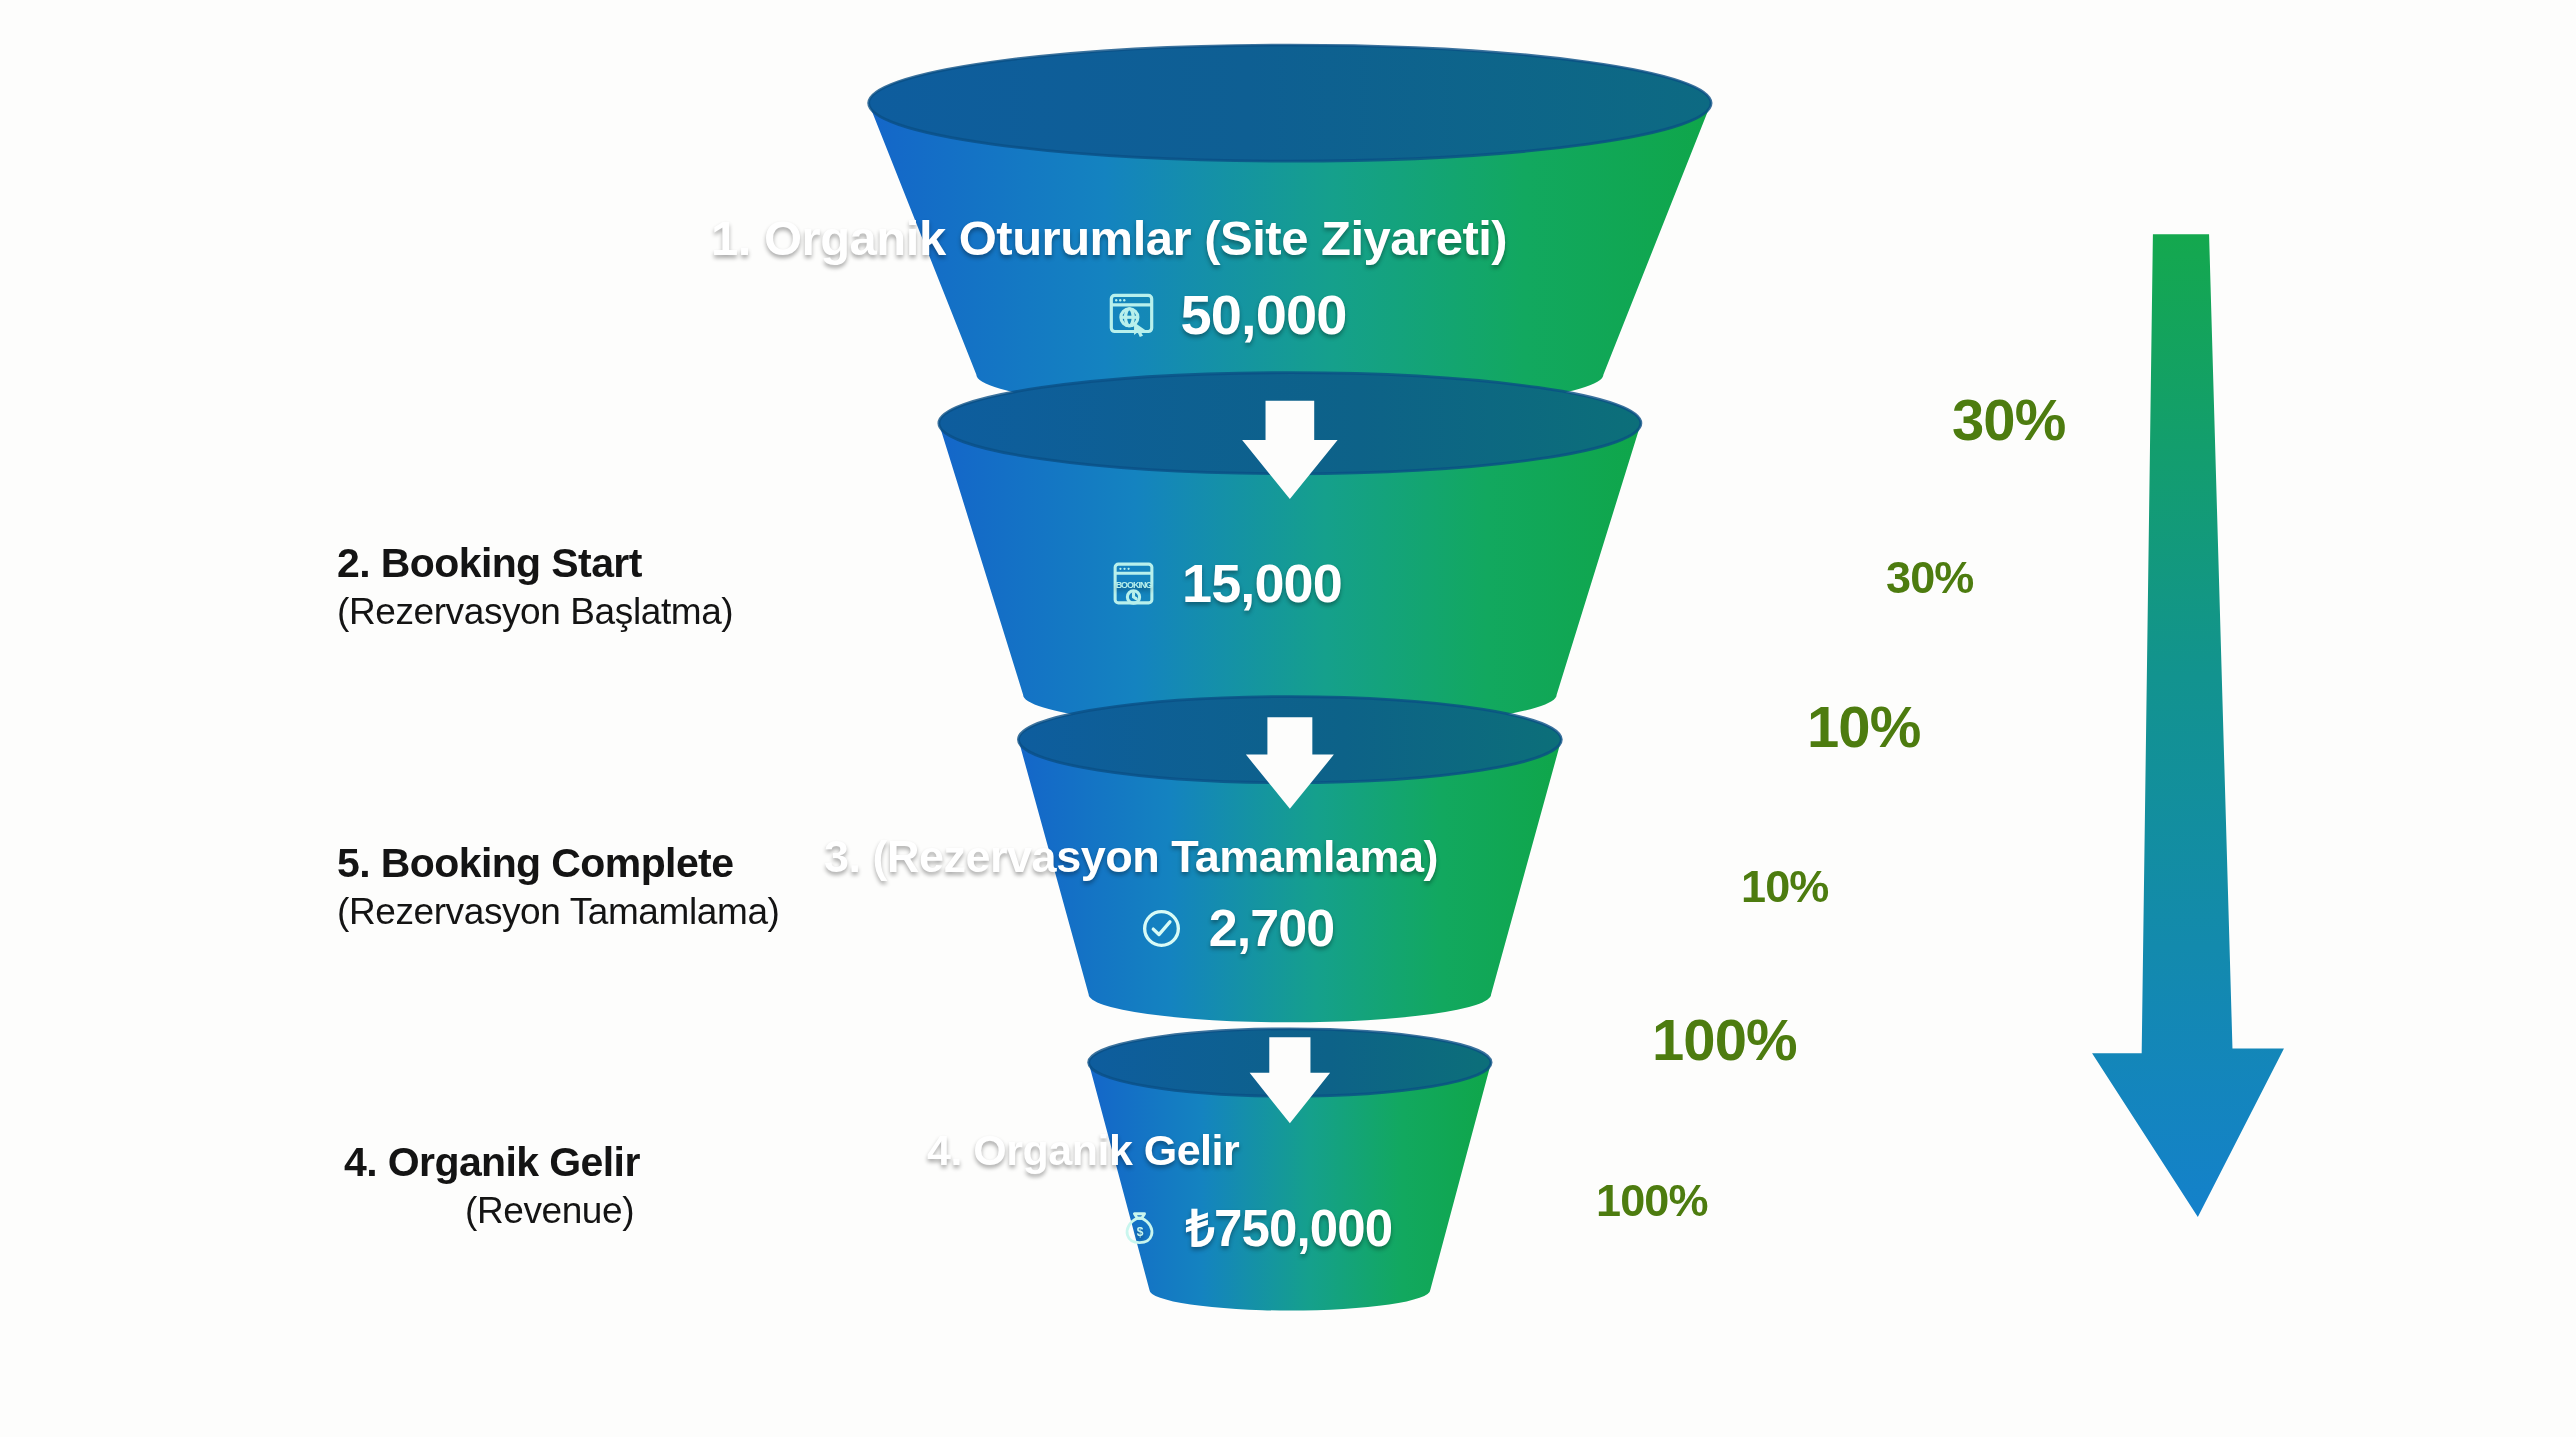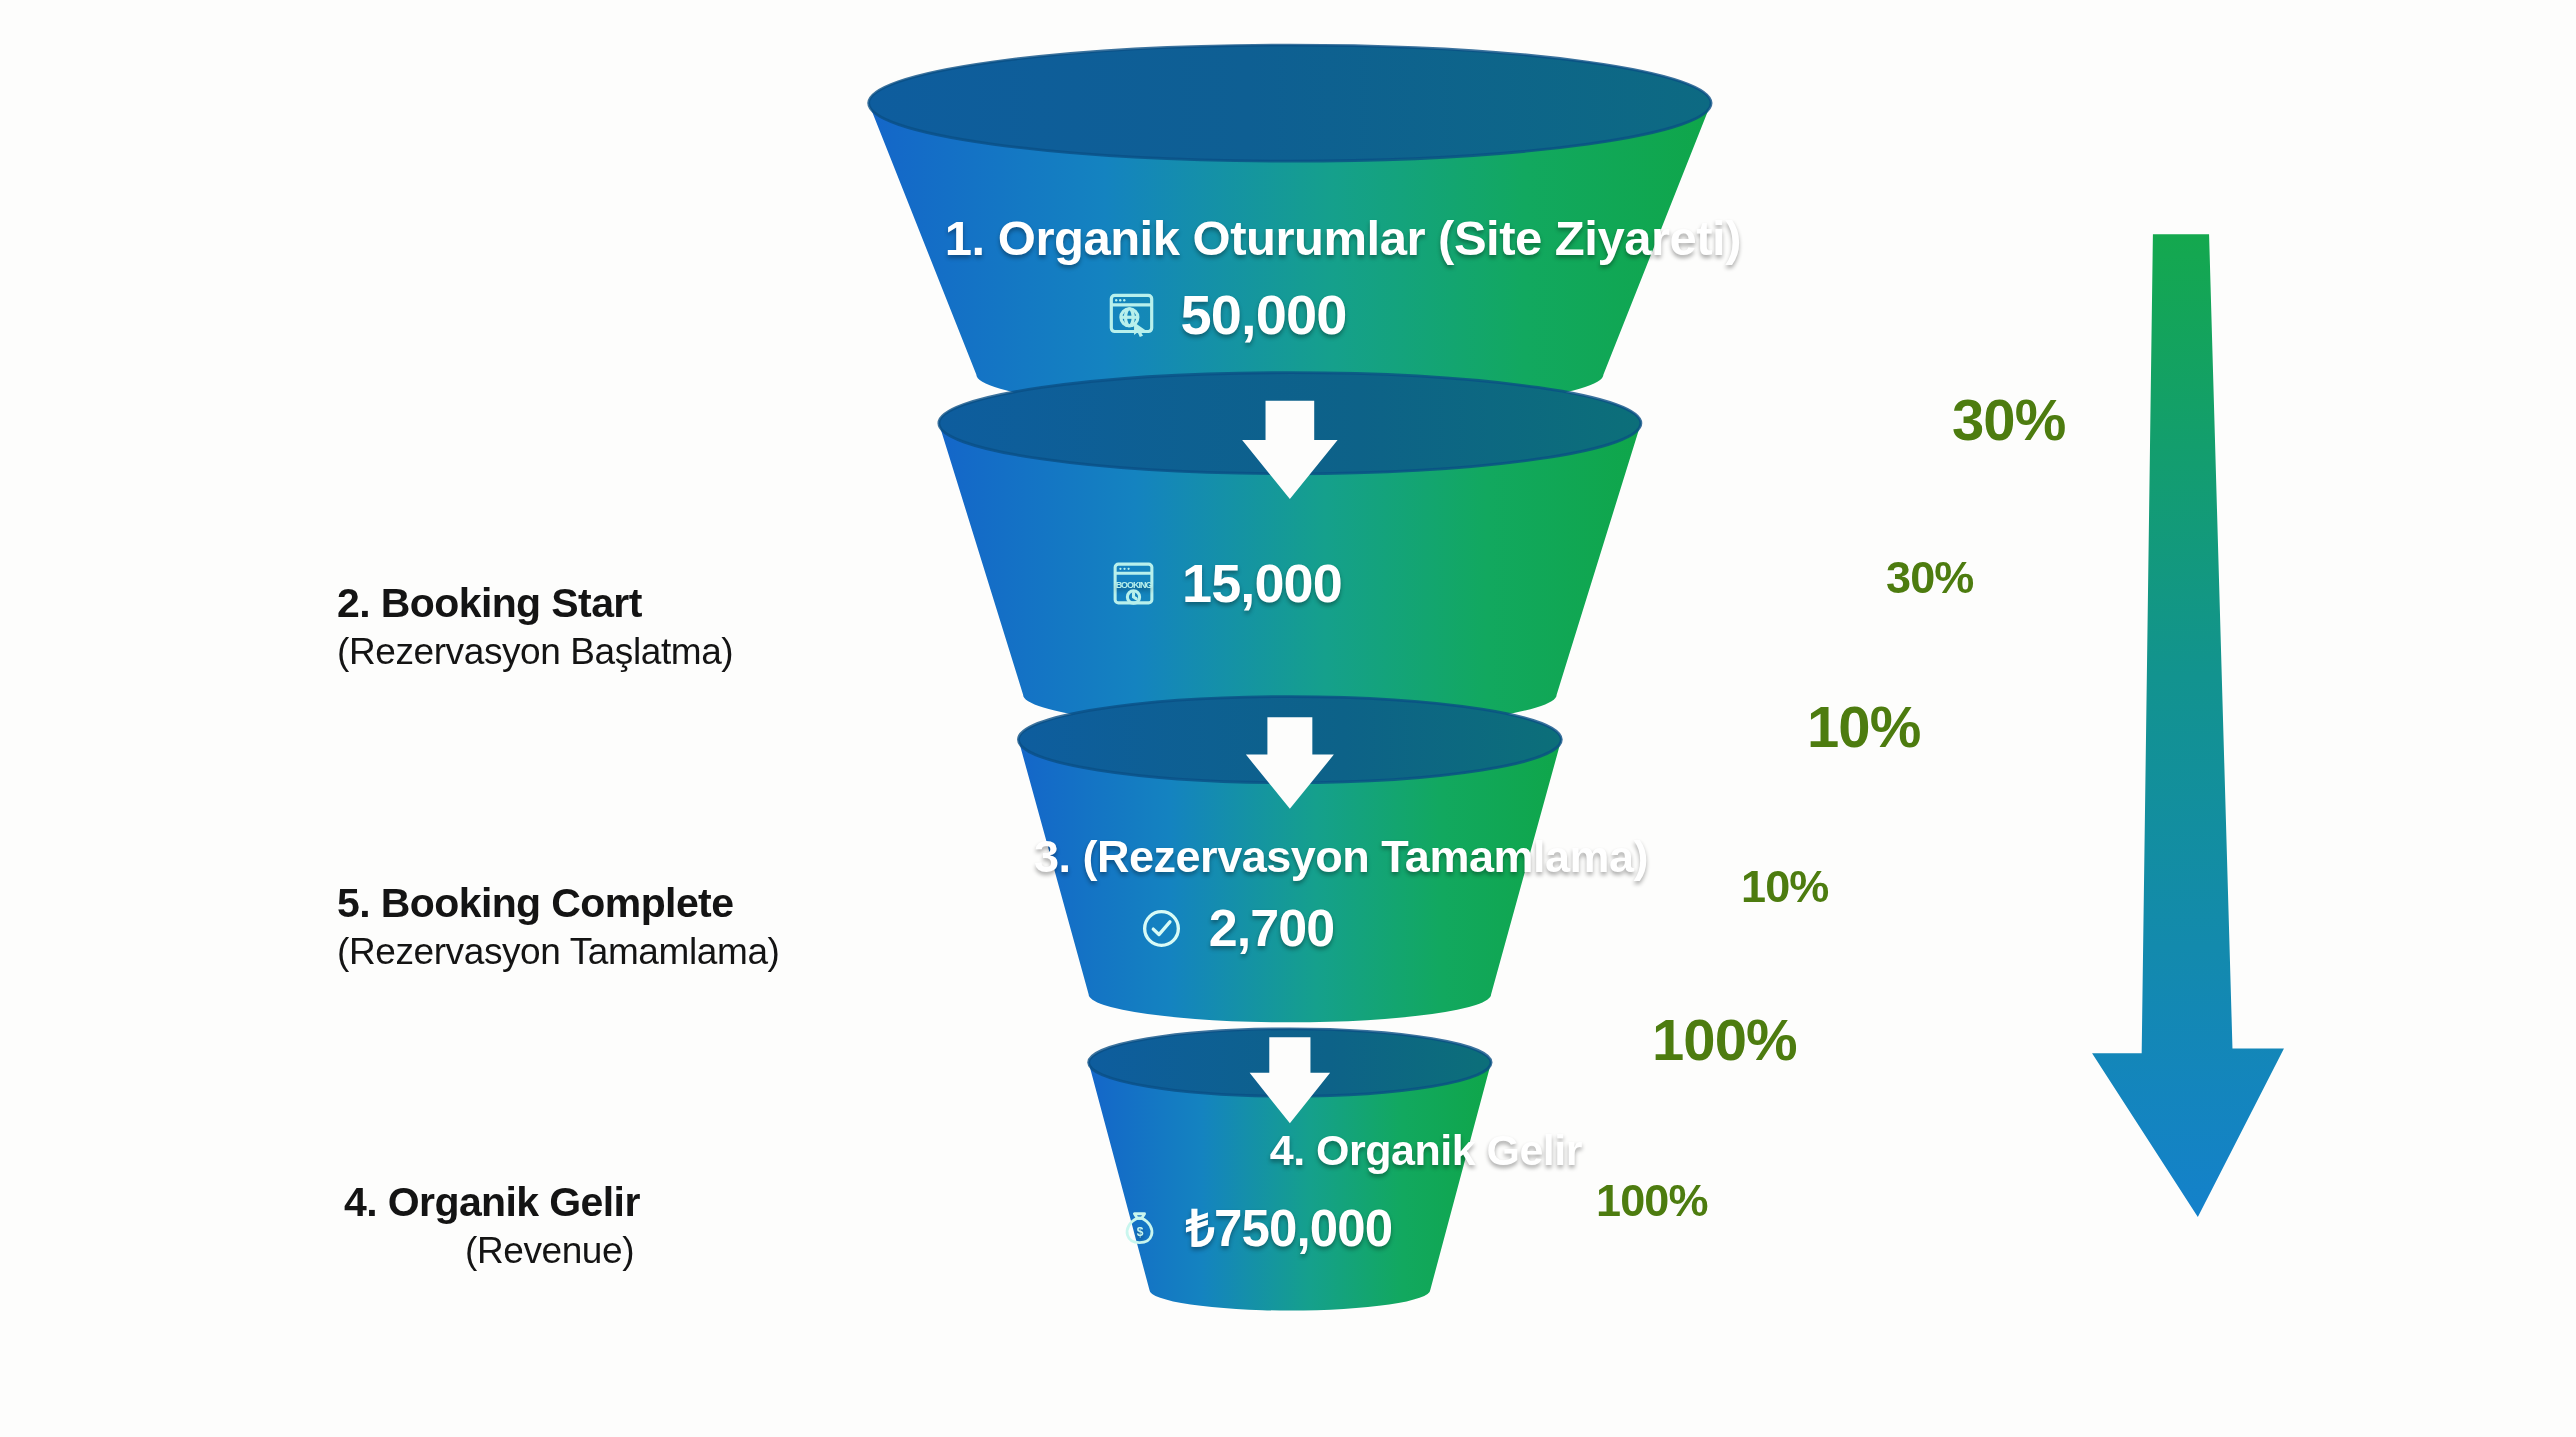--- a/index.html
+++ b/index.html
@@ -29,21 +29,21 @@
     left: 0;
     top: 0;
     width: 2576px;
     height: 1438px;
   }
 
   
   .stage-text {
     position: absolute;
     color: #ffffff;
-    text-align: right;
+    text-align: left;
     font-weight: bold;
     text-shadow: 0 2.8px 4.7px rgba(0,0,0,0.33);
     letter-spacing: -0.5px;
     white-space: nowrap;
   }
   .stage-title {
     line-height: 1.05;
   }
   .stage-value-row {
     display: flex;
@@ -85,21 +85,20 @@
   .left-label {
     position: absolute;
     color: #141414;
     line-height: 1.12;
   }
   .left-label .ll-main {
     font-weight: bold;
     font-size: 41px;
     letter-spacing: -0.6px;
     white-space: nowrap;
-    margin-top: 40px;
   }
   .left-label .ll-sub {
     font-weight: normal;
     font-size: 37px;
     letter-spacing: -0.4px;
     white-space: nowrap;
     margin-top: 3.7px;
   }
   #left-label-2 { left: 337px; top: 541px; }
   #left-label-3 { left: 337px; top: 841px; }

